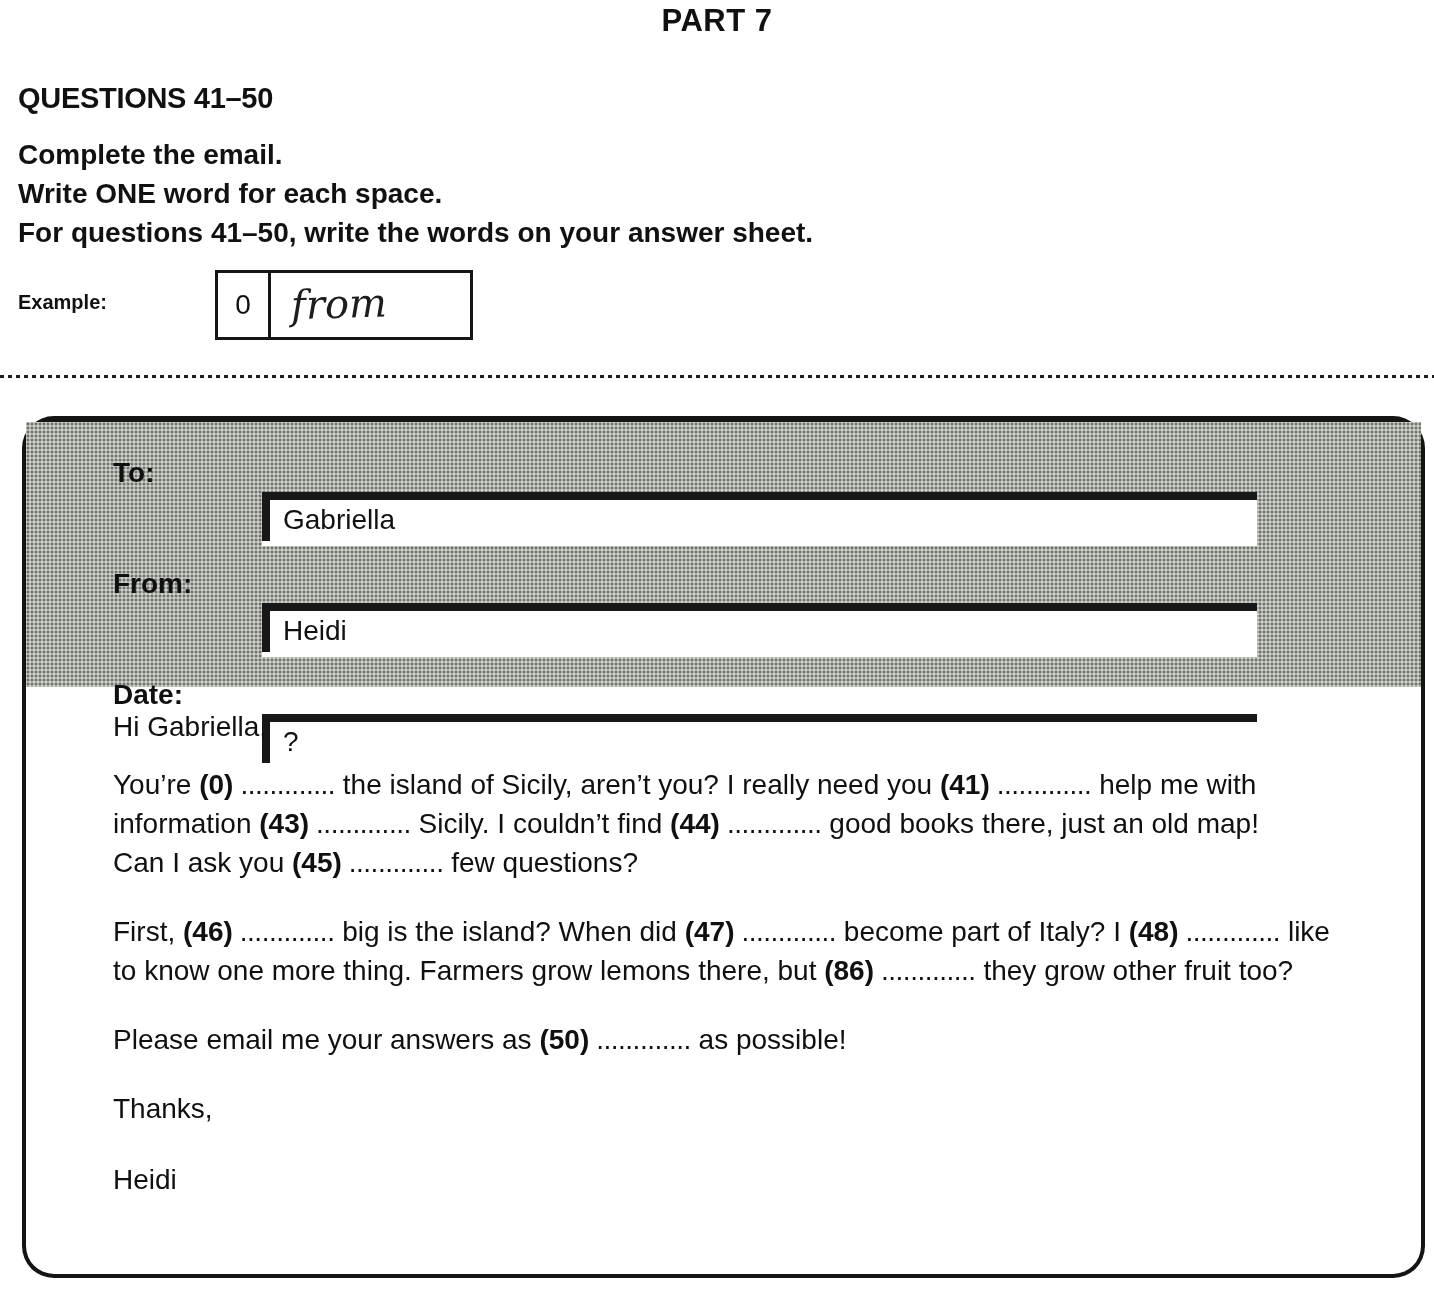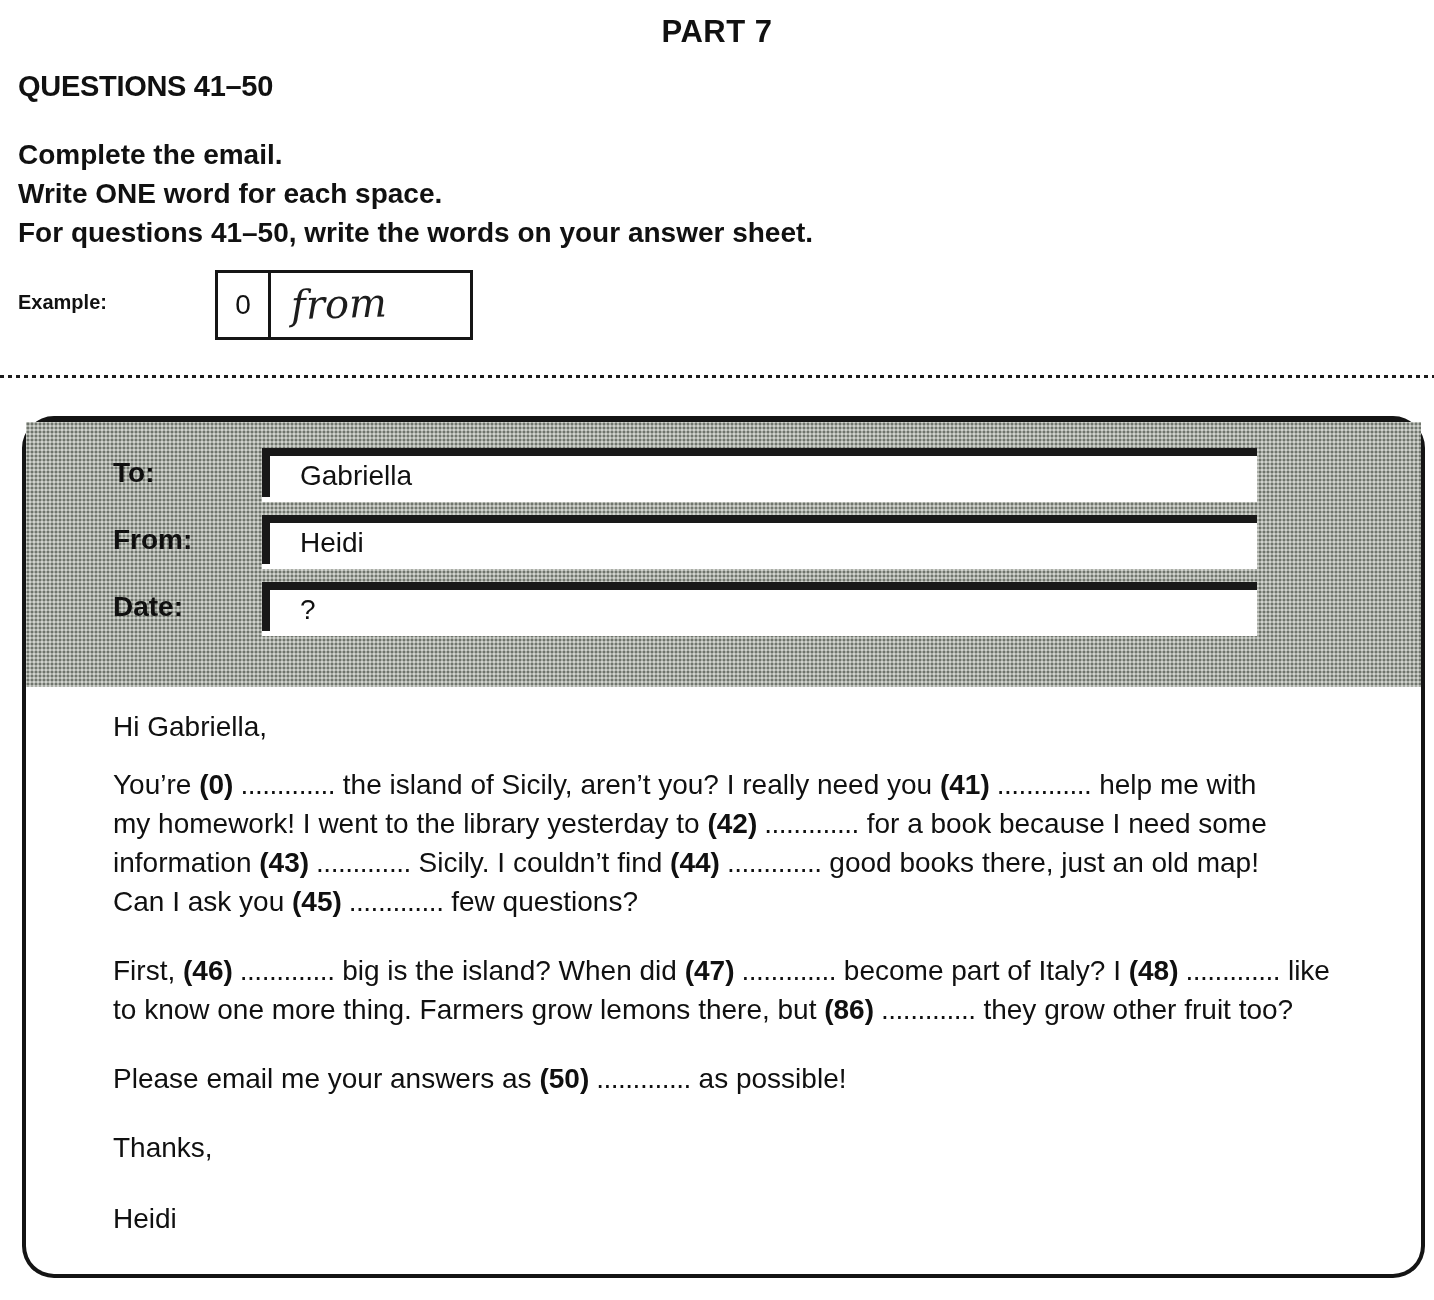--- a/index.html
+++ b/index.html
@@ -8,25 +8,25 @@
     position: relative;
     width: 1434px;
     height: 1300px;
     background: #ffffff;
     font-family: "Liberation Sans", sans-serif;
     color: #111;
     overflow: hidden;
   }
   
   .page-title {
-    position: absolute; top: 14px; left: 0; width: 100%;
+    position: absolute; top: 3px; left: 0; width: 100%;
     text-align: center; font-size: 31px; font-weight: bold; letter-spacing: 0.5px;
   }
   .questions-heading {
-    position: absolute; top: 70px; left: 18px;
+    position: absolute; top: 82px; left: 18px;
     font-size: 29px; font-weight: bold; letter-spacing: -0.3px;
   }
   .instructions {
     position: absolute; top: 135px; left: 18px;
     font-size: 28px; font-weight: bold; line-height: 39px;
   }
   .example-label {
     position: absolute; top: 291px; left: 18px;
     font-size: 20px; font-weight: bold;
   }
@@ -78,21 +78,22 @@
   .hdr-field-wrap {
     width: 995px;
     border-bottom: 5px solid #ffffff;
   }
   .hdr-field {
     height: 49px;
     border-top: 8px solid #181818;
     border-left: 8px solid #181818;
     background: #ffffff;
     font-size: 28px; line-height: 40px;
-    padding-left: 30px;
+    padding-left: 13px;
+    margin-top: 44px;
   }
   
   .email-body {
     padding: 20px 60px 0 87px;
     font-size: 28px; line-height: 39px; color: #101010;
   }
   .greeting { margin-bottom: 19px; }
   .para { margin-bottom: 30px; }
   .para .line { white-space: nowrap; }
   .qnum { font-weight: bold; }
@@ -148,21 +149,20 @@
             <div class="hdr-field">?</div>
           </div>
         </div>
       </div>
     <div class="email-body">
       <div class="greeting">Hi Gabriella,</div>
       <div id="email-paragraphs">
 
       <div class="para">
             <div class="line">You’re <span class="qnum">(0)</span><span class="dots">.............</span> the island of Sicily, aren’t you? I really need you <span class="qnum">(41)</span><span class="dots">.............</span> help me with</div>
-            <div class="line">my homework! I went to the library yesterday to <span class="qnum">(42)</span><span class="dots">.............</span> for a book because I need some</div>
             <div class="line">information <span class="qnum">(43)</span><span class="dots">.............</span> Sicily. I couldn’t find <span class="qnum">(44)</span><span class="dots">.............</span> good books there, just an old map!</div>
             <div class="line">Can I ask you <span class="qnum">(45)</span><span class="dots">.............</span> few questions?</div>
           </div>
           <div class="para">
             <div class="line">First, <span class="qnum">(46)</span><span class="dots">.............</span> big is the island? When did <span class="qnum">(47)</span><span class="dots">.............</span> become part of Italy? I <span class="qnum">(48)</span><span class="dots">.............</span> like</div>
             <div class="line">to know one more thing. Farmers grow lemons there, but <span class="qnum">(86)</span><span class="dots">.............</span> they grow other fruit too?</div>
           </div>
           <div class="para">
             <div class="line">Please email me your answers as <span class="qnum">(50)</span><span class="dots">.............</span> as possible!</div>
           </div>

